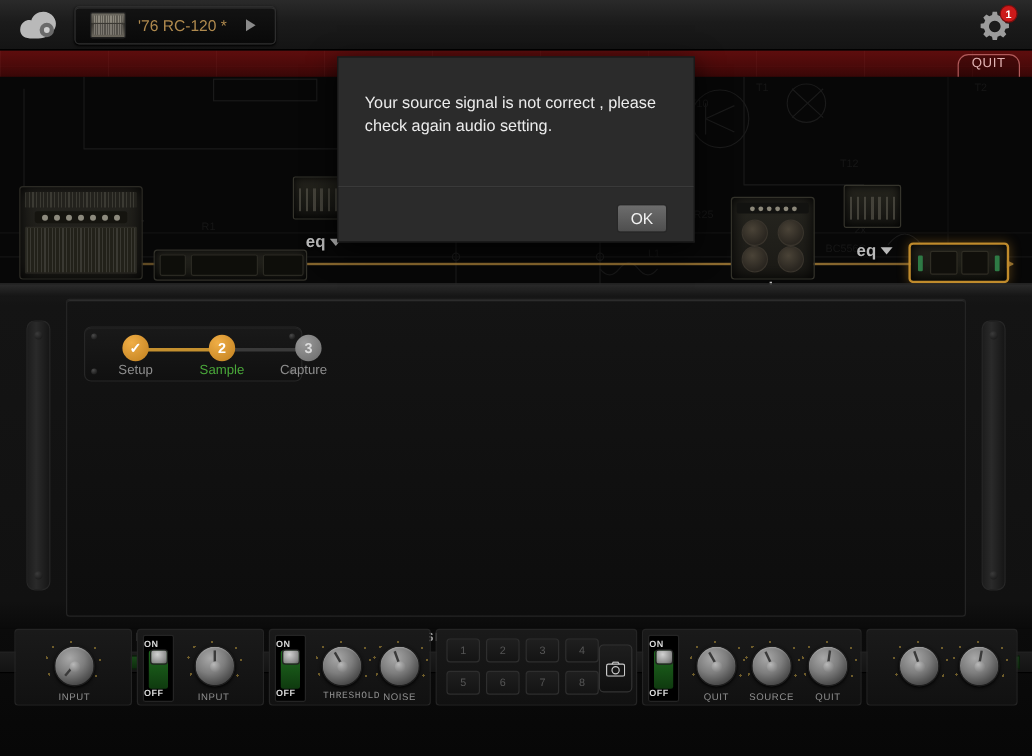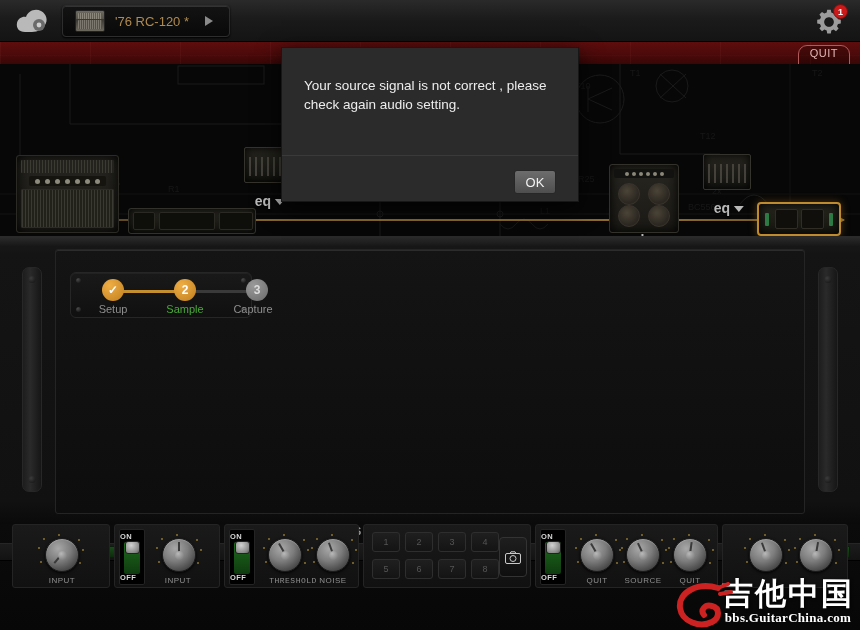--- a/index.html
+++ b/index.html
@@ -771,28 +771,20 @@
           <div class="cap"></div>
       </div>
       <div class="dots" style="left:68px;top:9px;"></div>
       <div class="knob" style="left:76px;top:13px;">
         <div class="ptr" style="transform:rotate(10deg)"></div>
           <div class="cap"></div>
       </div>
     </div>
   </div>
 
-  <div class="watermark">
-    <svg class="wm-swirl" viewBox="0 0 60 50">
-      <path d="M44,6 C24,0 4,10 6,26 C8,40 26,46 38,40 C46,36 46,26 38,24 C31,22 26,28 30,33" fill="none" stroke="#cc2222" stroke-width="6" stroke-linecap="round"></path>
-      <path d="M44,6 L54,2 M46,12 L57,10" stroke="#cc2222" stroke-width="4" stroke-linecap="round"></path>
-    </svg>
-    <div class="wm-cn">吉他中国</div>
-    <div class="wm-url">bbs.GuitarChina.com</div>
-  </div>
 
   <div class="red-banner">
     <div class="schem"></div>
     <div class="amp-match-mode-title">AMP MATCH MODE</div>
     <div class="quit-btn">QUIT</div>
   </div>
 
   <div class="topbar">
     <svg class="logo-cloud" viewBox="0 0 34 26">
       <path d="M9,24 C3,24 0,20 1,15 C2,10 7,8 10,9 C12,3 19,0 25,3 C31,6 32,13 29,17 C27,21 22,24 16,24 Z" fill="#b9b9b9"></path>

